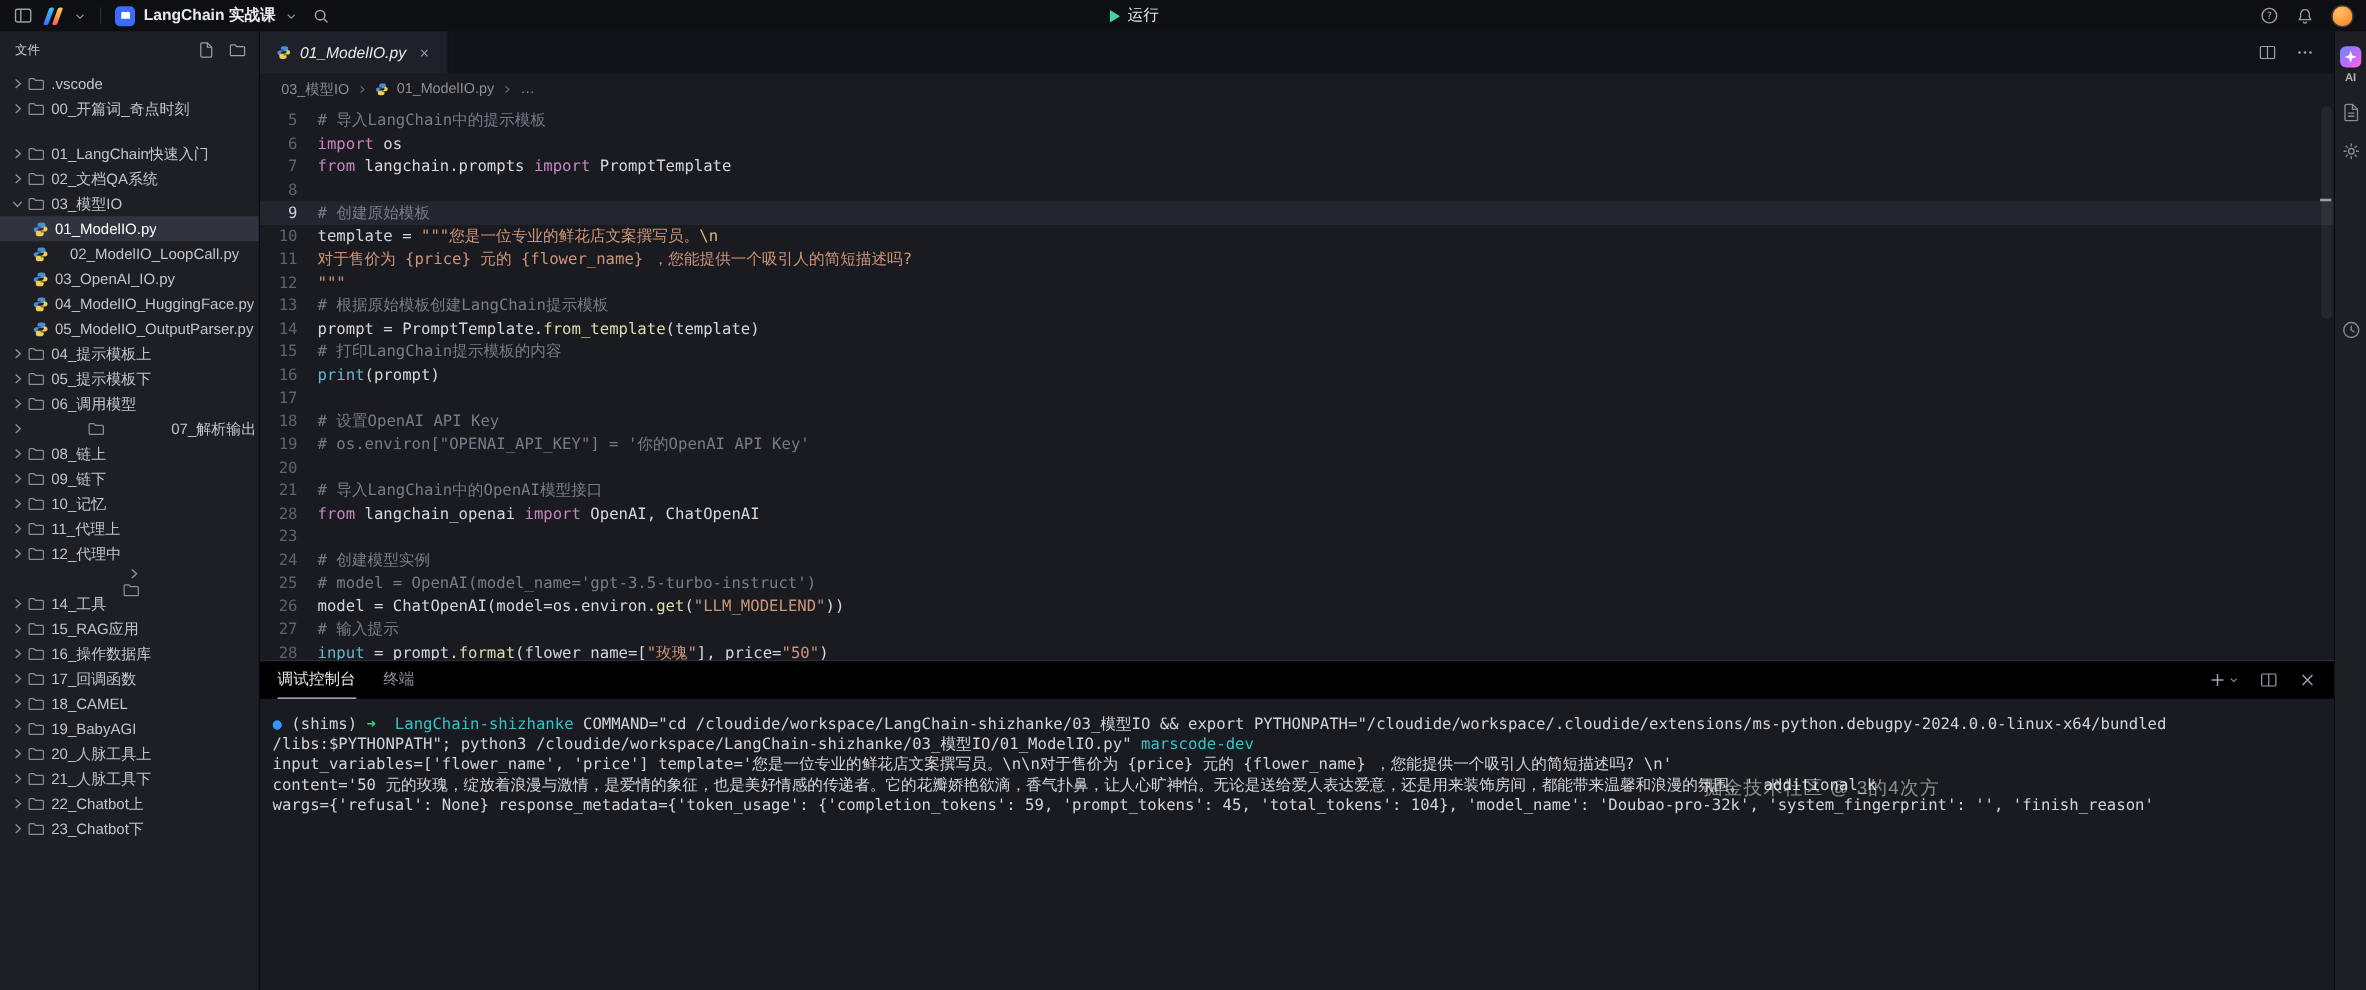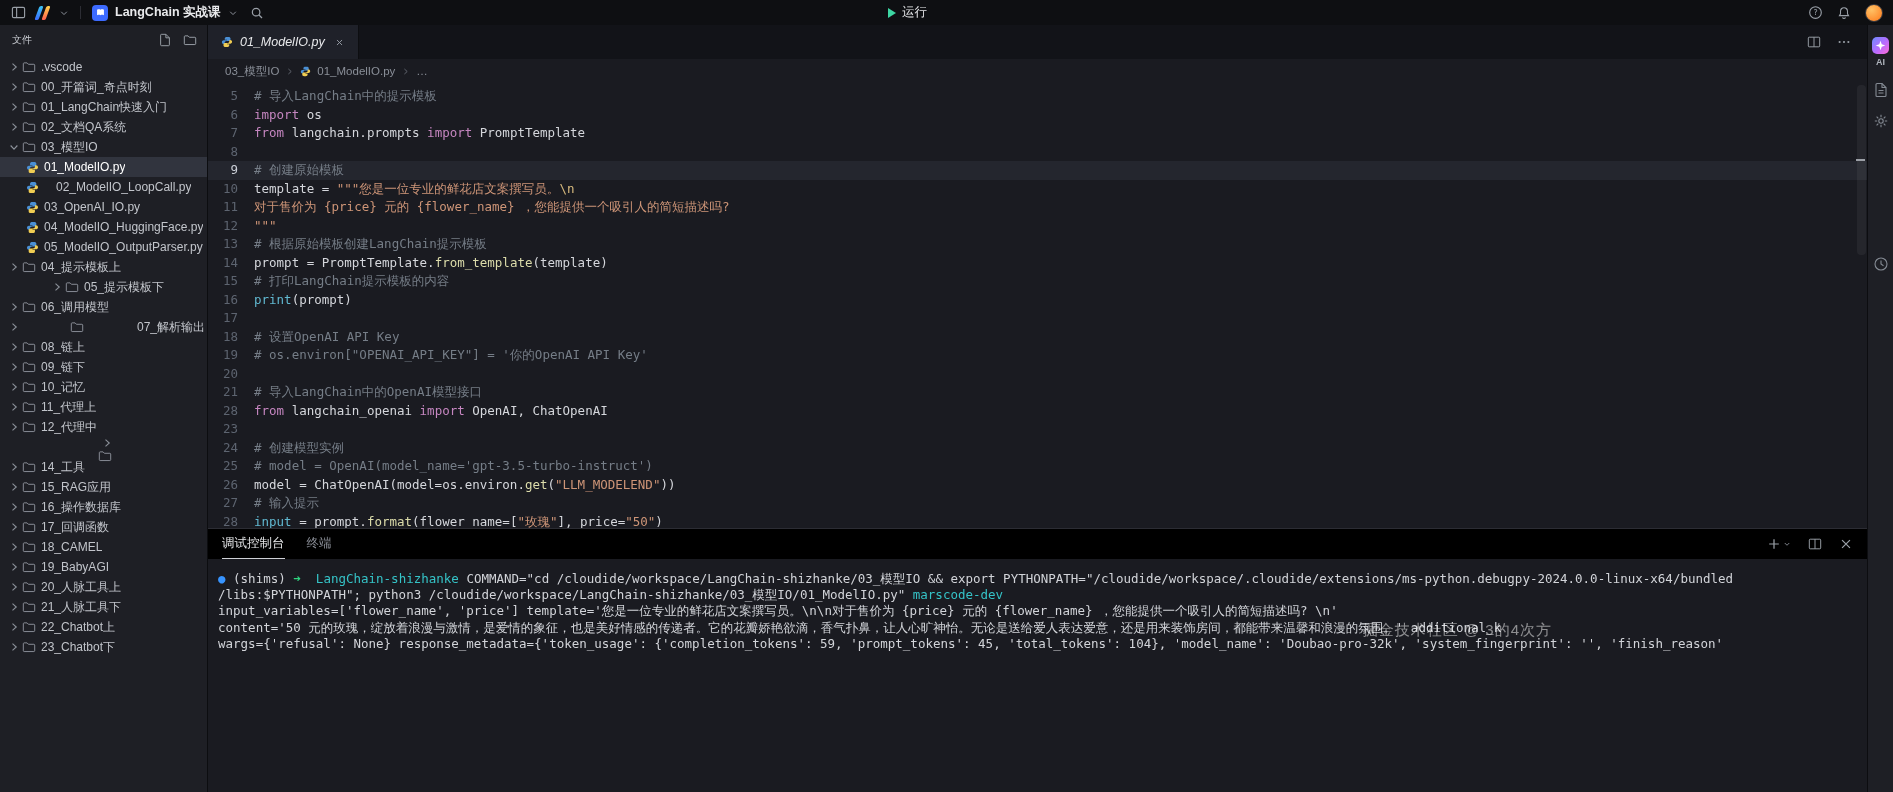--- a/index.html
+++ b/index.html
@@ -188,21 +188,21 @@
           </div>
           <div class="tree-row" style="padding-left: 8px;">
             <svg class="chev" viewBox="0 0 16 16">
               <path d="M6 3.5 11 8l-5 4.5" fill="none" stroke="currentColor" stroke-width="1.5"></path>
             </svg>
             <svg class="fold" viewBox="0 0 16 16">
               <path d="M1.5 4.2c0-.5.4-.9.9-.9h3.4l1.5 1.6h6.3c.5 0 .9.4.9.9v6.5c0 .5-.4.9-.9.9H2.4c-.5 0-.9-.4-.9-.9z" fill="none" stroke="currentColor" stroke-width="1.1"></path>
             </svg>
             <span class="tree-label">00_开篇词_奇点时刻</span>
           </div>
-          <div class="tree-row" style="padding-left: 8px;">
+          <div class="tree-row" style="padding-left: 8px; margin-top: 16px;">
             <svg class="chev" viewBox="0 0 16 16">
               <path d="M6 3.5 11 8l-5 4.5" fill="none" stroke="currentColor" stroke-width="1.5"></path>
             </svg>
             <svg class="fold" viewBox="0 0 16 16">
               <path d="M1.5 4.2c0-.5.4-.9.9-.9h3.4l1.5 1.6h6.3c.5 0 .9.4.9.9v6.5c0 .5-.4.9-.9.9H2.4c-.5 0-.9-.4-.9-.9z" fill="none" stroke="currentColor" stroke-width="1.1"></path>
             </svg>
             <span class="tree-label">01_LangChain快速入门</span>
           </div>
           <div class="tree-row" style="padding-left: 8px;">
             <svg class="chev" viewBox="0 0 16 16">
@@ -259,21 +259,21 @@
           </div>
           <div class="tree-row" style="padding-left: 8px;">
             <svg class="chev" viewBox="0 0 16 16">
               <path d="M6 3.5 11 8l-5 4.5" fill="none" stroke="currentColor" stroke-width="1.5"></path>
             </svg>
             <svg class="fold" viewBox="0 0 16 16">
               <path d="M1.5 4.2c0-.5.4-.9.9-.9h3.4l1.5 1.6h6.3c.5 0 .9.4.9.9v6.5c0 .5-.4.9-.9.9H2.4c-.5 0-.9-.4-.9-.9z" fill="none" stroke="currentColor" stroke-width="1.1"></path>
             </svg>
             <span class="tree-label">04_提示模板上</span>
           </div>
-          <div class="tree-row" style="padding-left: 8px; margin-left: 43px;">
+          <div class="tree-row" style="padding-left: 8px;">
             <svg class="chev" viewBox="0 0 16 16">
               <path d="M6 3.5 11 8l-5 4.5" fill="none" stroke="currentColor" stroke-width="1.5"></path>
             </svg>
             <svg class="fold" viewBox="0 0 16 16">
               <path d="M1.5 4.2c0-.5.4-.9.9-.9h3.4l1.5 1.6h6.3c.5 0 .9.4.9.9v6.5c0 .5-.4.9-.9.9H2.4c-.5 0-.9-.4-.9-.9z" fill="none" stroke="currentColor" stroke-width="1.1"></path>
             </svg>
             <span class="tree-label">05_提示模板下</span>
           </div>
           <div class="tree-row" style="padding-left: 8px;">
             <svg class="chev" viewBox="0 0 16 16">

